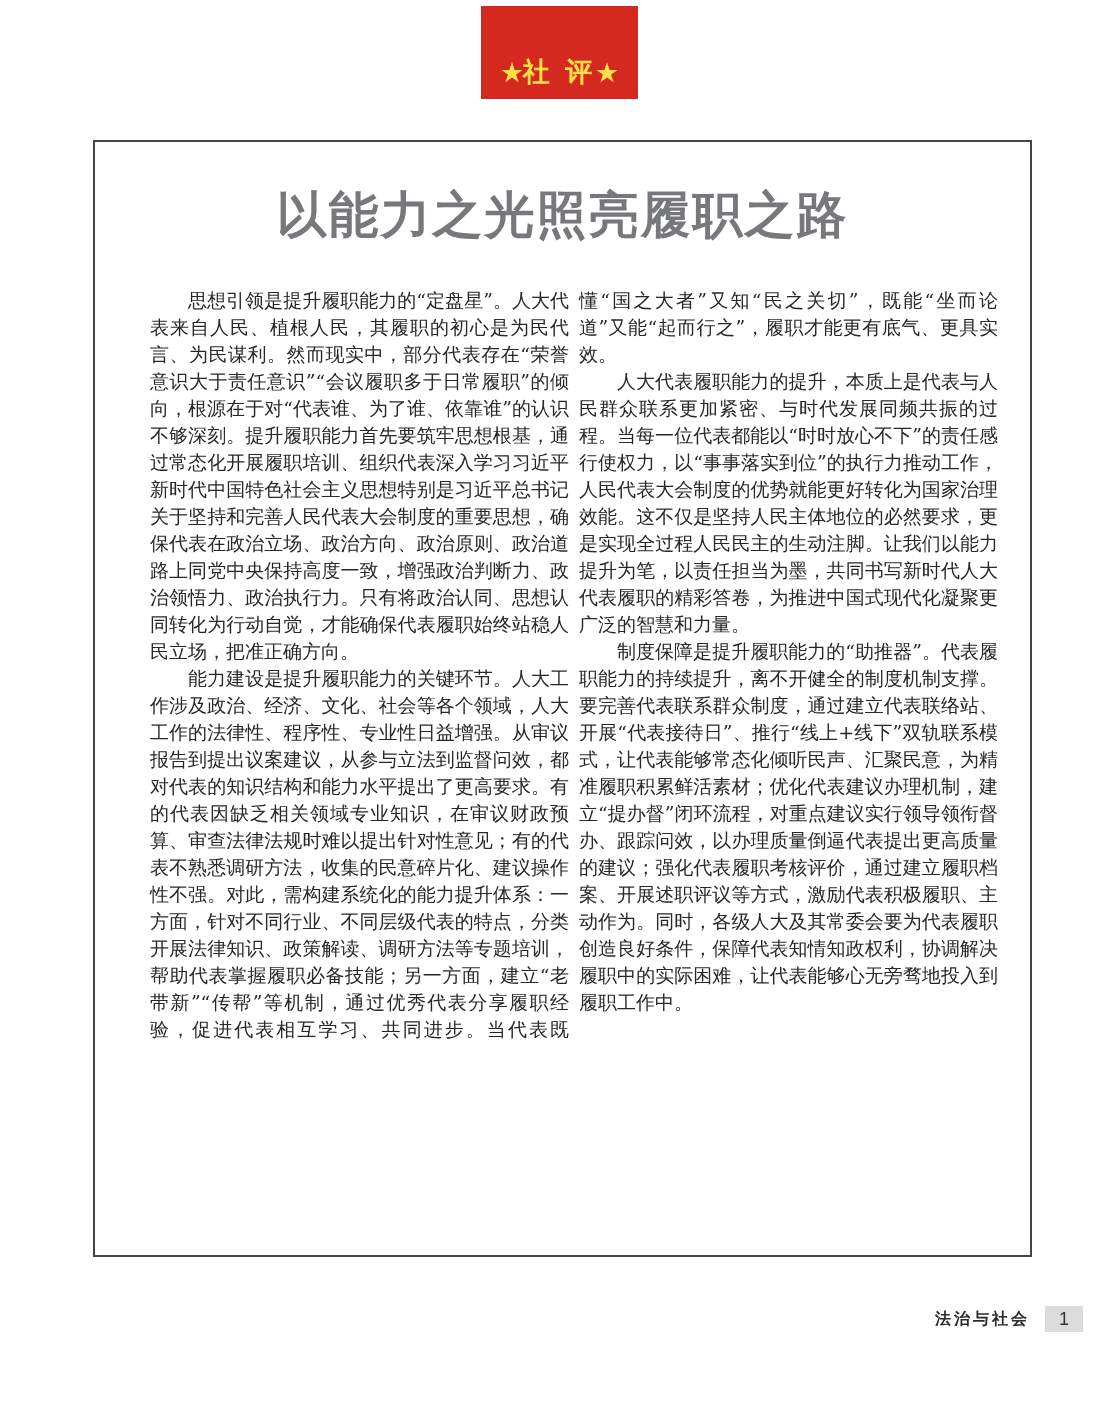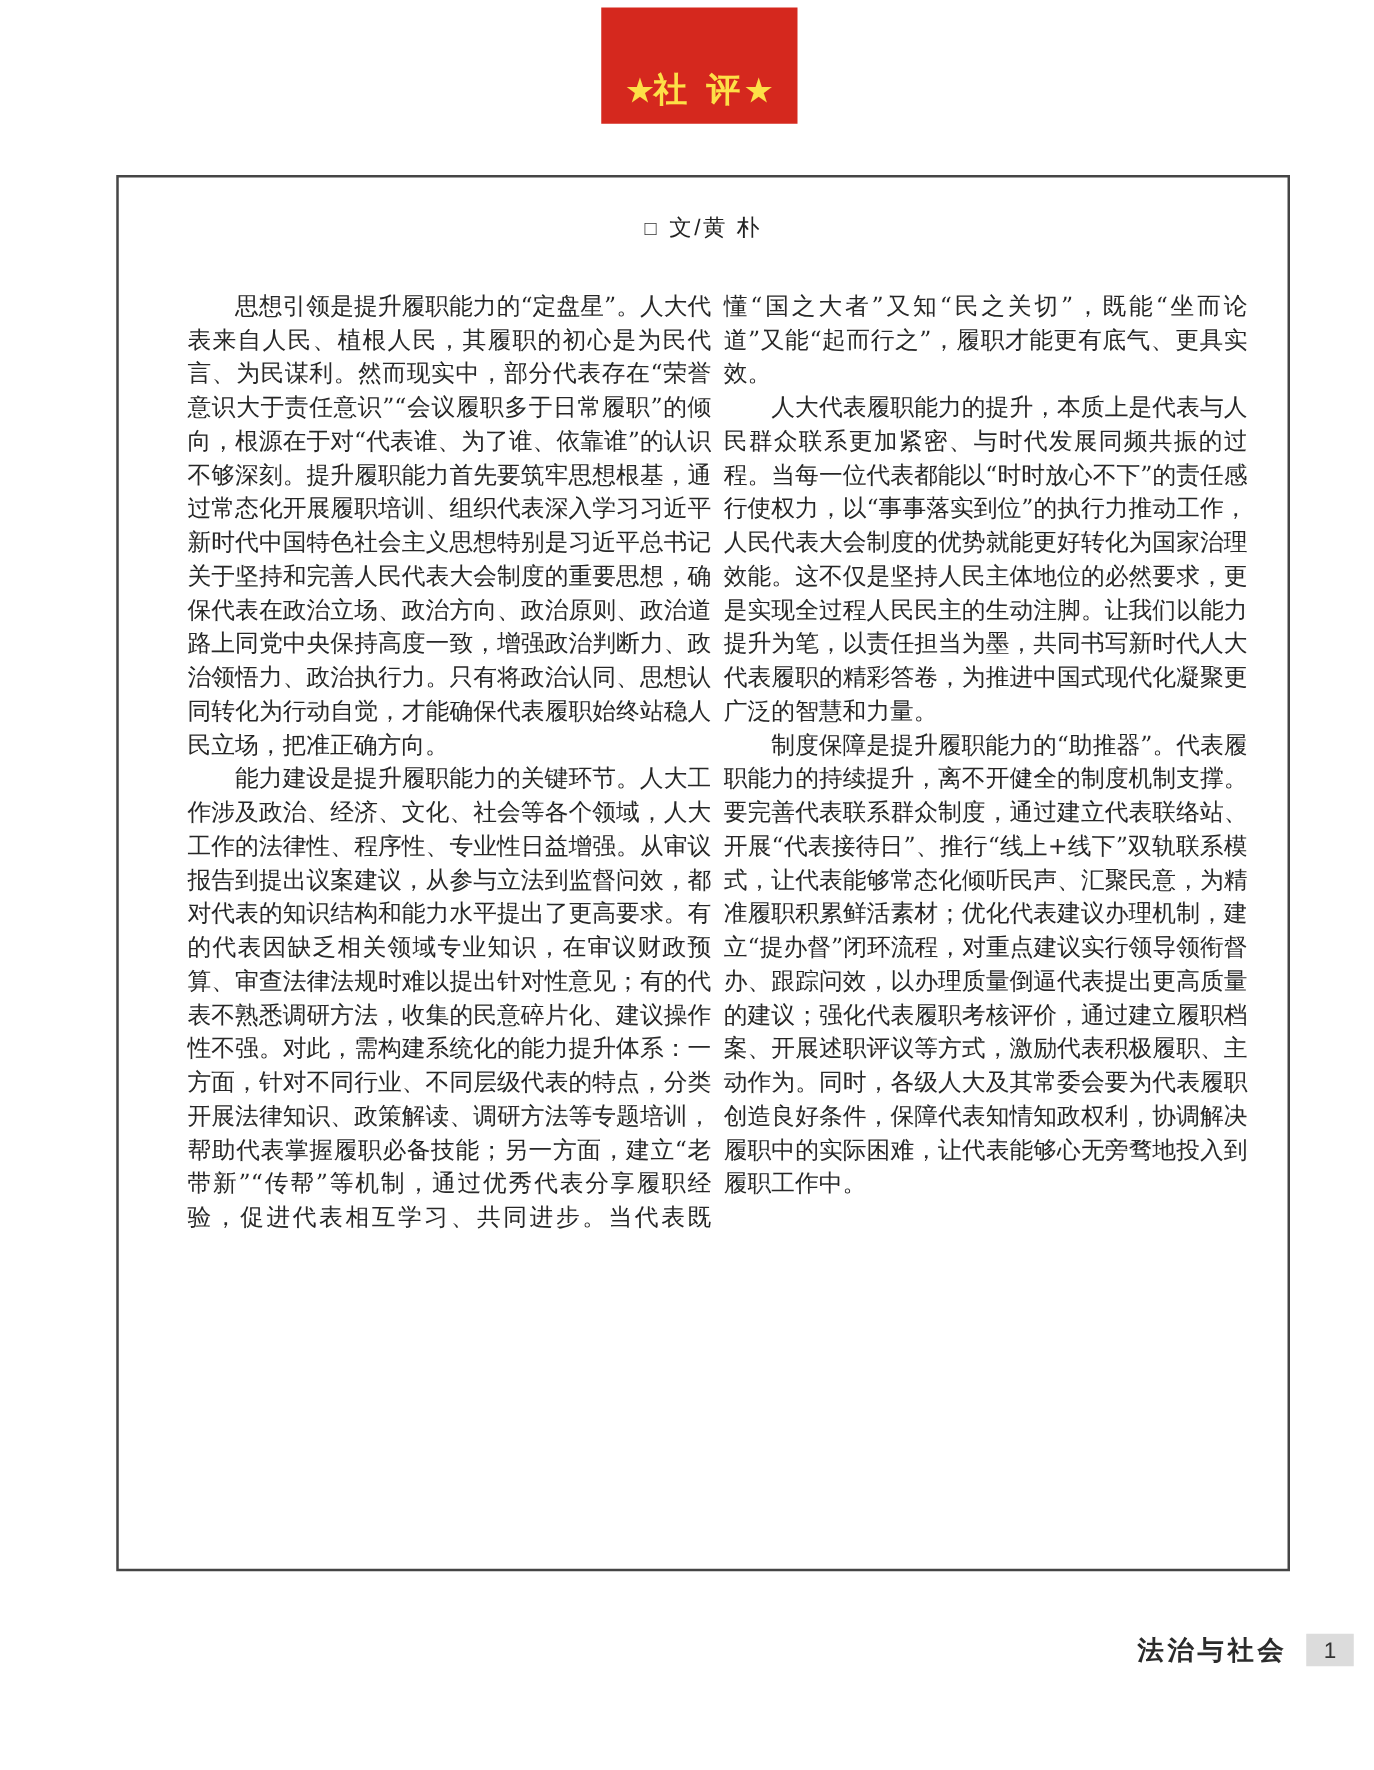--- a/index.html
+++ b/index.html
@@ -79,21 +79,21 @@
 
   
   .footer {
     position:absolute;
     right:16px; top:1306px;
     display:flex;
     align-items:center;
     gap:15px;
   }
   .footer-journal {
-    font-size:21px;
+    font-size:16px;
     font-weight:bold;
     color:#2b2b2b;
     letter-spacing:3px;
   }
   .footer-page {
     min-width:30px; height:26px;
     background:#dcdcdc;
     color:#333333;
     font-size:18px;
     display:flex;
@@ -105,24 +105,22 @@
 </head>
 <body>
 
 <div class="badge">
   <span>
     <span class="star">★</span><span>社 评</span><span class="star">★</span>
   </span>
 </div>
 
 <div class="frame">
+  <h1 class="article-title">以能力之光照亮履职之路</h1>
 
-  <div class="byline">
-    <span class="sq">□</span><span>文/黄 朴</span>
-  </div>
 
   <div class="article-body">
       <p class="body-para">思想引领是提升履职能力的“定盘星”。人大代表来自人民、植根人民，其履职的初心是为民代言、为民谋利。然而现实中，部分代表存在“荣誉意识大于责任意识”“会议履职多于日常履职”的倾向，根源在于对“代表谁、为了谁、依靠谁”的认识不够深刻。提升履职能力首先要筑牢思想根基，通过常态化开展履职培训、组织代表深入学习习近平新时代中国特色社会主义思想特别是习近平总书记关于坚持和完善人民代表大会制度的重要思想，确保代表在政治立场、政治方向、政治原则、政治道路上同党中央保持高度一致，增强政治判断力、政治领悟力、政治执行力。只有将政治认同、思想认同转化为行动自觉，才能确保代表履职始终站稳人民立场，把准正确方向。</p>
       <p class="body-para">能力建设是提升履职能力的关键环节。人大工作涉及政治、经济、文化、社会等各个领域，人大工作的法律性、程序性、专业性日益增强。从审议报告到提出议案建议，从参与立法到监督问效，都对代表的知识结构和能力水平提出了更高要求。有的代表因缺乏相关领域专业知识，在审议财政预算、审查法律法规时难以提出针对性意见；有的代表不熟悉调研方法，收集的民意碎片化、建议操作性不强。对此，需构建系统化的能力提升体系：一方面，针对不同行业、不同层级代表的特点，分类开展法律知识、政策解读、调研方法等专题培训，帮助代表掌握履职必备技能；另一方面，建立“老带新”“传帮”等机制，通过优秀代表分享履职经验，促进代表相互学习、共同进步。当代表既懂“国之大者”又知“民之关切”，既能“坐而论道”又能“起而行之”，履职才能更有底气、更具实效。</p>
       <p class="body-para">人大代表履职能力的提升，本质上是代表与人民群众联系更加紧密、与时代发展同频共振的过程。当每一位代表都能以“时时放心不下”的责任感行使权力，以“事事落实到位”的执行力推动工作，人民代表大会制度的优势就能更好转化为国家治理效能。这不仅是坚持人民主体地位的必然要求，更是实现全过程人民民主的生动注脚。让我们以能力提升为笔，以责任担当为墨，共同书写新时代人大代表履职的精彩答卷，为推进中国式现代化凝聚更广泛的智慧和力量。</p>
       <p class="body-para">制度保障是提升履职能力的“助推器”。代表履职能力的持续提升，离不开健全的制度机制支撑。要完善代表联系群众制度，通过建立代表联络站、开展“代表接待日”、推行“线上+线下”双轨联系模式，让代表能够常态化倾听民声、汇聚民意，为精准履职积累鲜活素材；优化代表建议办理机制，建立“提办督”闭环流程，对重点建议实行领导领衔督办、跟踪问效，以办理质量倒逼代表提出更高质量的建议；强化代表履职考核评价，通过建立履职档案、开展述职评议等方式，激励代表积极履职、主动作为。同时，各级人大及其常委会要为代表履职创造良好条件，保障代表知情知政权利，协调解决履职中的实际困难，让代表能够心无旁骛地投入到履职工作中。</p>
     </div>
 </div>
 
 <div class="footer">

